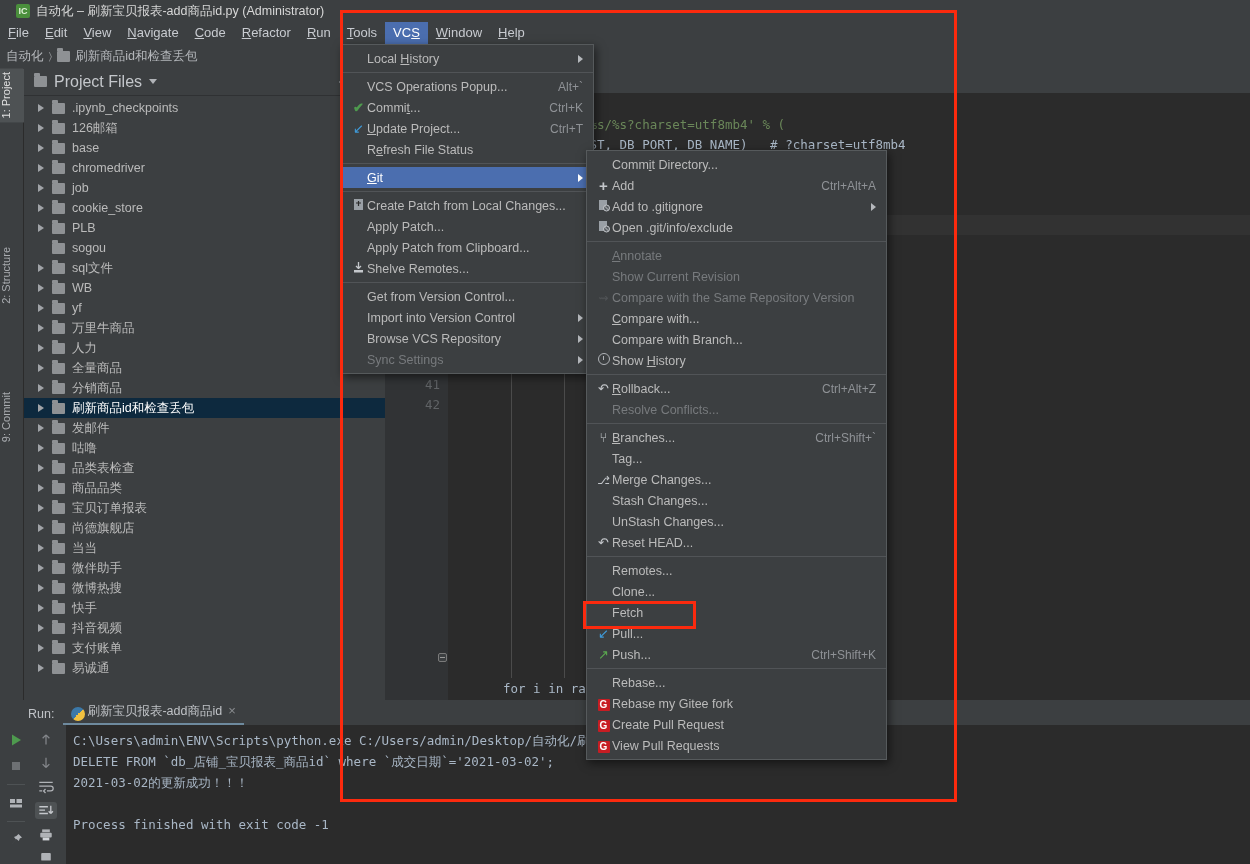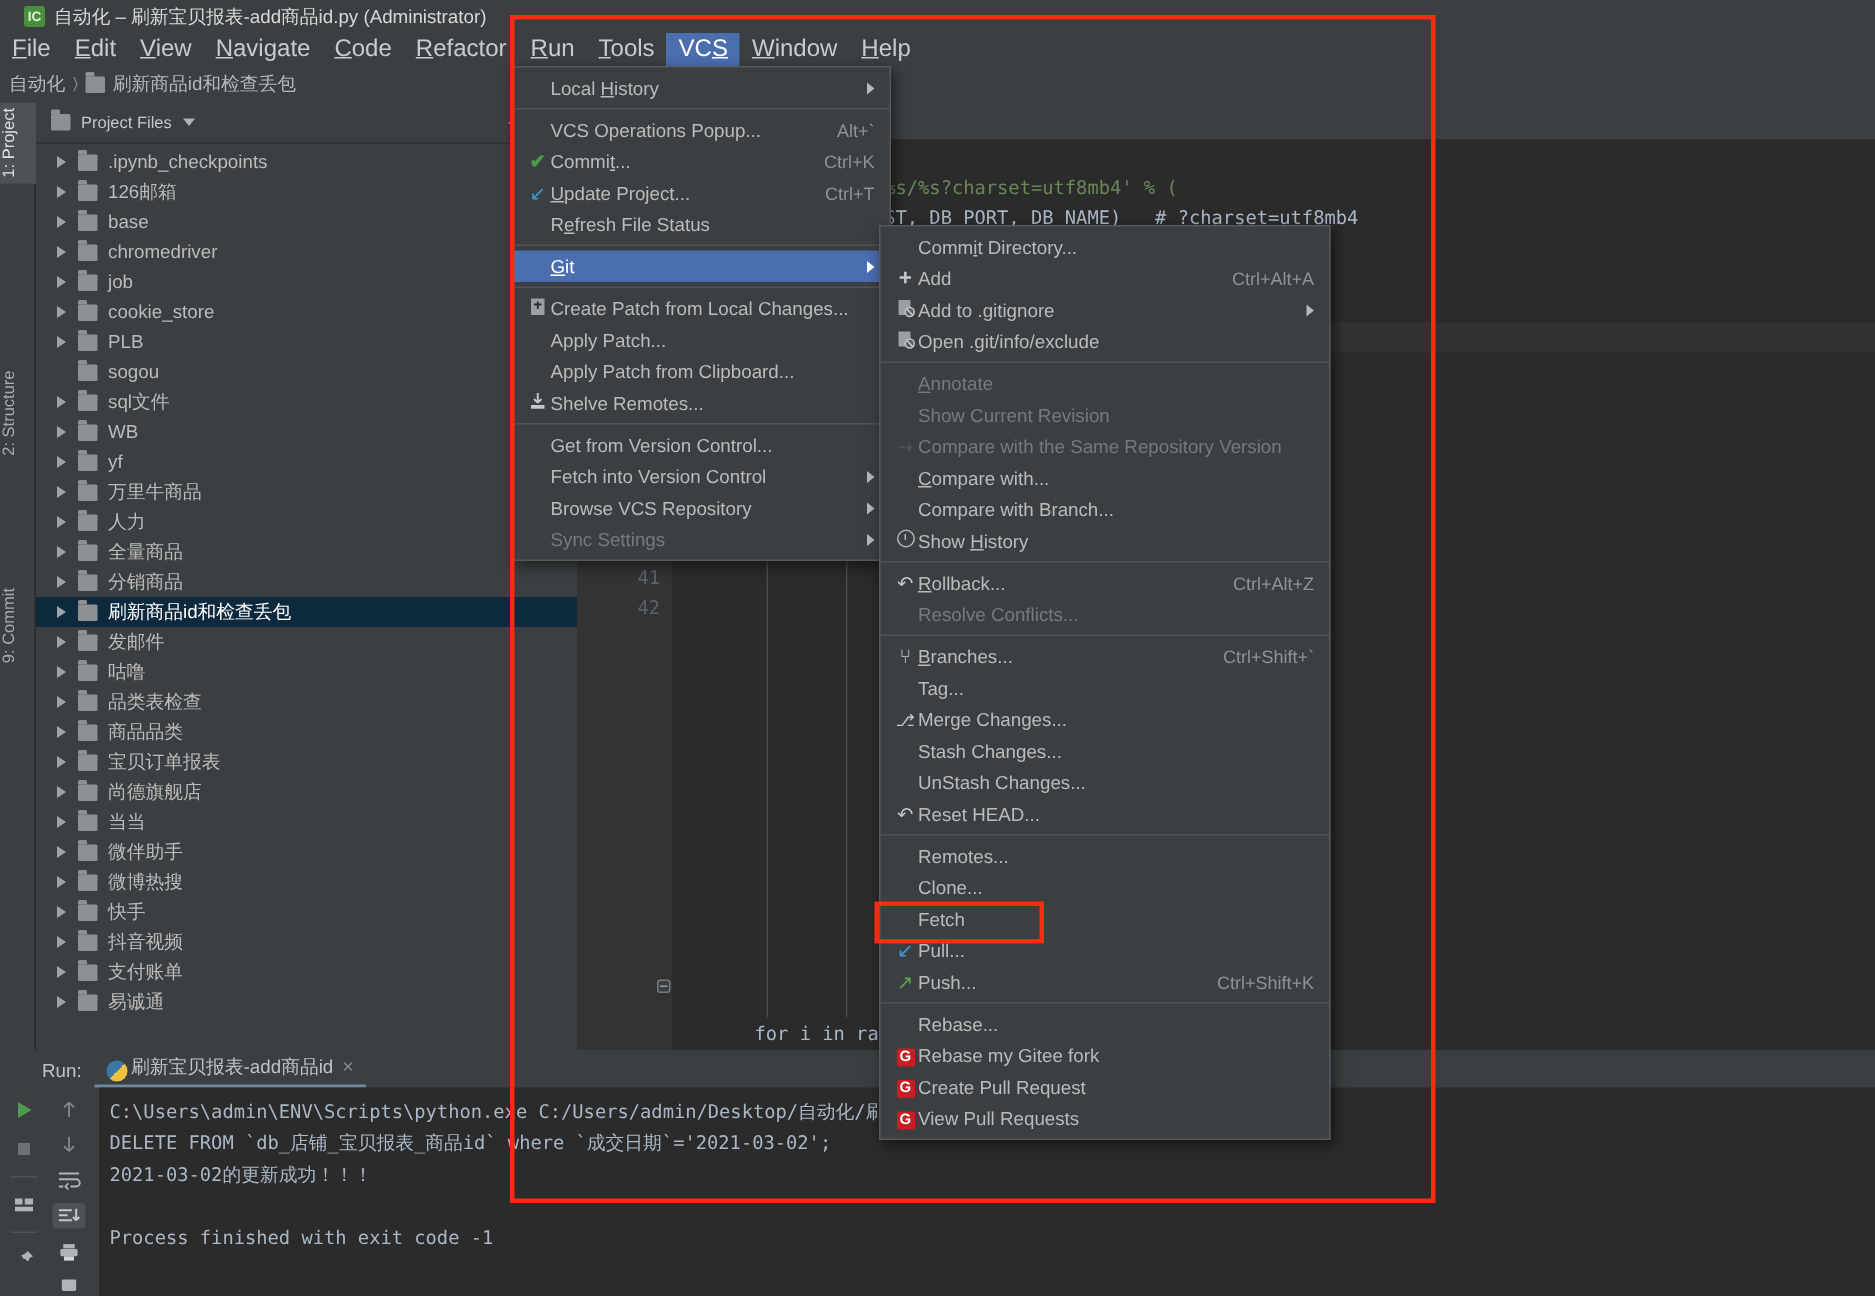--- a/index.html
+++ b/index.html
@@ -21,21 +21,21 @@
   .title-logo {
     width: 14px; height: 14px; background: #4a8f3c; border-radius: 2px;
     display: inline-flex; align-items: center; justify-content: center;
     color: #dff0d8; font-size: 9px; font-weight: bold; line-height: 1;
   }
 
   
   .menubar {
     position: absolute; left: 0; top: 22px; width: 1250px; height: 22px;
     background: #3c3f41; display: flex; align-items: flex-end;
-    font-size: 16px; color: #c8cbd0;
+    font-size: 13px; color: #c8cbd0;
   }
   .menubar .mi { padding: 2px 8px; line-height: 18px; white-space: nowrap; }
   .menubar .mi u { text-decoration: underline; }
   .menubar .mi.active { background: #4b6eaf; color: #ffffff; }
 
   
   .breadcrumb {
     position: absolute; left: 0; top: 44px; width: 1250px; height: 24px;
     background: #3c3f41; display: flex; align-items: center;
     font-size: 12.5px; color: #b4b7bb; padding-left: 6px; gap: 5px;
@@ -63,21 +63,21 @@
   }
   .vtab.sel { background: #4e5254; color: #e0e0e0; }
 
   
   .projpanel {
     position: absolute; left: 24px; top: 68px; width: 361px; height: 632px;
     background: #3c3f41;
   }
   .projhdr {
     height: 28px; display: flex; align-items: center;
-    padding: 0 8px 0 10px; gap: 7px; font-size: 11px; color: #c4c7cb;
+    padding: 0 8px 0 10px; gap: 7px; font-size: 16px; color: #c4c7cb;
     border-bottom: 1px solid #2f3133;
   }
   .projhdr .spacer { flex: 1; }
   .caret-dn {
     width: 0; height: 0; border-left: 4px solid transparent;
     border-right: 4px solid transparent; border-top: 5px solid #b0b3b7;
   }
   .hdr-ico { width: 16px; height: 16px; opacity: .82; }
   .tree {
     height: 604px; overflow: hidden; padding-top: 2px;
@@ -586,21 +586,21 @@
           </svg></span>
         <span class="lab">Shelve Remotes...</span>
       </div>
       <div class="msep"></div>
       <div class="mrow">
         <span class="ic"></span>
         <span class="lab">Get from Version Control...</span>
       </div>
       <div class="mrow">
         <span class="ic"></span>
-        <span class="lab">Fetch into Version Control</span>
+        <span class="lab">Import into Version Control</span>
         <span class="sub"></span>
       </div>
       <div class="mrow">
         <span class="ic"></span>
         <span class="lab">Browse VCS Repository</span>
         <span class="sub"></span>
       </div>
       <div class="mrow dis">
         <span class="ic"></span>
         <span class="lab">Sync Settings</span>

